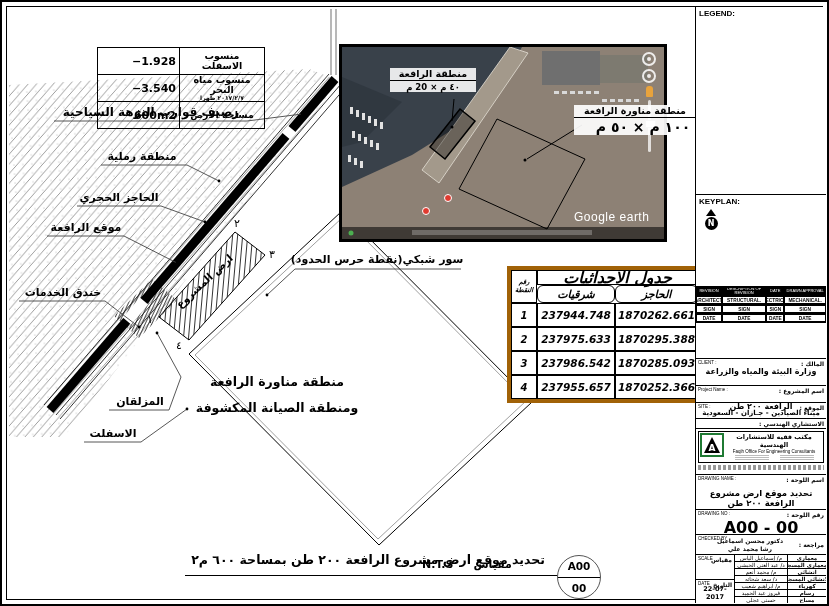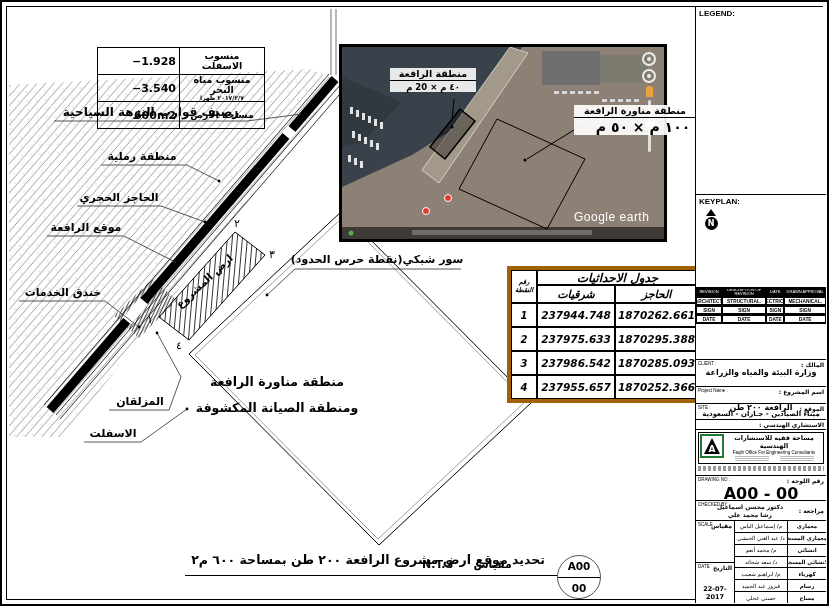--- a/index.html
+++ b/index.html
@@ -10,23 +10,23 @@
   
   .info-table{left:95px;top:45px;width:168px;border:1px solid #000;border-collapse:collapse;}
   .info-table td{border:1px solid #000;height:26px;padding:0 3px;}
   .info-val{width:80px;text-align:right;font-size:11px;font-weight:bold;}
   .info-lab{width:84px;text-align:center;font-size:9.5px;font-weight:bold;direction:rtl;line-height:1.05;}
   .info-lab small{font-size:6px;display:block;font-weight:bold;}
   
   .coords{left:505px;top:264px;width:187px;display:grid;grid-template-columns:26px 78px 83px;
           grid-template-rows:15px 18px 24px 24px 24px 24px;border:4px solid #a16207;background:#fff;z-index:4;font-style:italic;}
   .coords div{border:0.5px solid #000;display:flex;align-items:center;justify-content:center;box-sizing:border-box;}
-  .c-title{grid-column:2/4;font-size:12px;font-weight:bold;direction:rtl;}
+  .c-title{grid-column:2/4;font-size:16px;font-weight:bold;direction:rtl;}
   .c-pt{grid-row:1/3;grid-column:1/2;font-size:6.5px;font-weight:bold;direction:rtl;flex-direction:column;line-height:1.1;}
-  .c-head{font-size:11px;font-weight:bold;direction:rtl;letter-spacing:1px;}
+  .c-head{font-size:11px;font-weight:bold;direction:rtl;letter-spacing:1px;border-radius:6px;}
   .c-no{font-size:10px;font-weight:bold;}
   .c-val{font-size:10.5px;font-weight:bold;letter-spacing:0px;}
   
   .sat{left:337px;top:42px;width:328px;height:198px;border:3px solid #000;box-sizing:border-box;background:#8d8175;z-index:2;}
   .sat-label1{left:388px;top:66px;width:86px;background:rgba(255,255,255,0.88);z-index:3;text-align:center;direction:rtl;}
   .sat-label1 .l1{font-size:9.5px;font-weight:bold;border-bottom:1px solid #000;padding-bottom:1px;}
   .sat-label1 .l2{font-size:8.5px;font-weight:bold;padding-top:1px;}
   .sat-label2{left:572px;top:103px;width:122px;background:rgba(255,255,255,0.92);z-index:3;text-align:center;direction:rtl;}
   .sat-label2 .l1{font-size:9.5px;font-weight:bold;border-bottom:1px solid #000;padding-bottom:1px;}
   .sat-label2 .l2{font-size:14px;font-weight:bold;padding-top:1px;margin-left:16px;}
@@ -368,31 +368,36 @@
 
     <div class="sec" style="height:46px;">
       <div class="logoBox">
         <div class="logoSq">
           <svg width="20" height="20" viewBox="0 0 20 20">
             <polygon points="10,2 18,18 2,18" fill="#000"></polygon>
             <text x="10" y="16" font-size="9" fill="#fff" text-anchor="middle" font-weight="bold">A</text>
           </svg>
         </div>
         <div class="logoTxt">
-          <div class="ar">مساحة فقيه للاستشارات الهندسية</div>
+          <div class="ar">مكتب فقيه للاستشارات الهندسية</div>
           <div class="en">Faqih Office For Engineering Consultants</div>
           <div class="tinybars">
               <i></i>
               <i></i>
             </div>
         </div>
       </div>
       <div class="logoStrip"></div>
     </div>
 
+    <div class="sec" style="height:35px;">
+      <span class="lab-en">DRAWING NAME :</span>
+      <span class="lab-ar">اسم اللوحة :</span>
+      <div class="sec-val" style="top:13px;font-size:8.5px;padding:0 4px;">تحديد موقع ارض مشروع الرافعة ٢٠٠ طن</div>
+    </div>
 
     <div class="sec" style="height:25px;">
       <span class="lab-en">DRAWING NO :</span>
       <span class="lab-ar">رقم اللوحة :</span>
       <div class="sec-val" style="top:8px;font-size:16px;direction:ltr;">A00 - 00</div>
     </div>
 
     <div class="sec" style="height:20px;">
       <span class="lab-en">CHECKED BY</span>
       <span class="lab-ar" style="top:6px;">مراجعة :</span>

